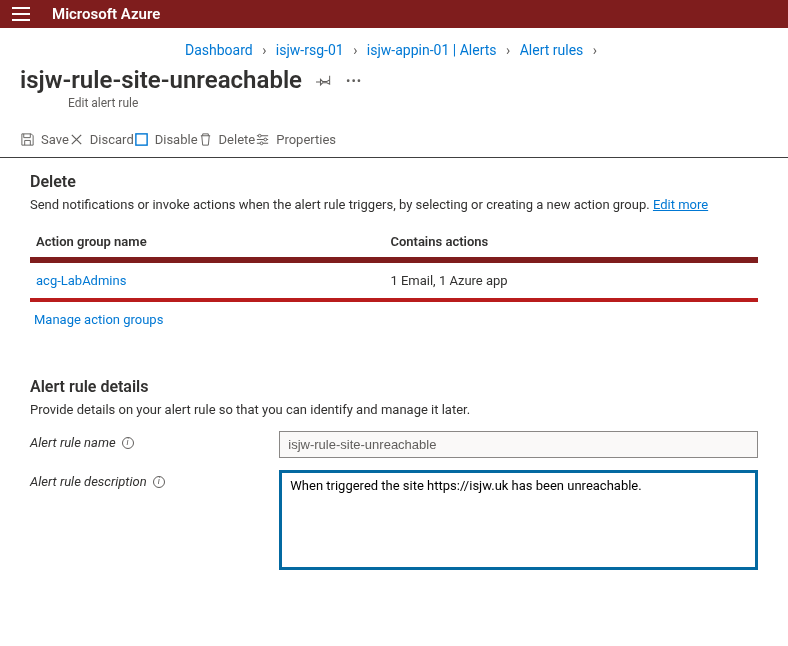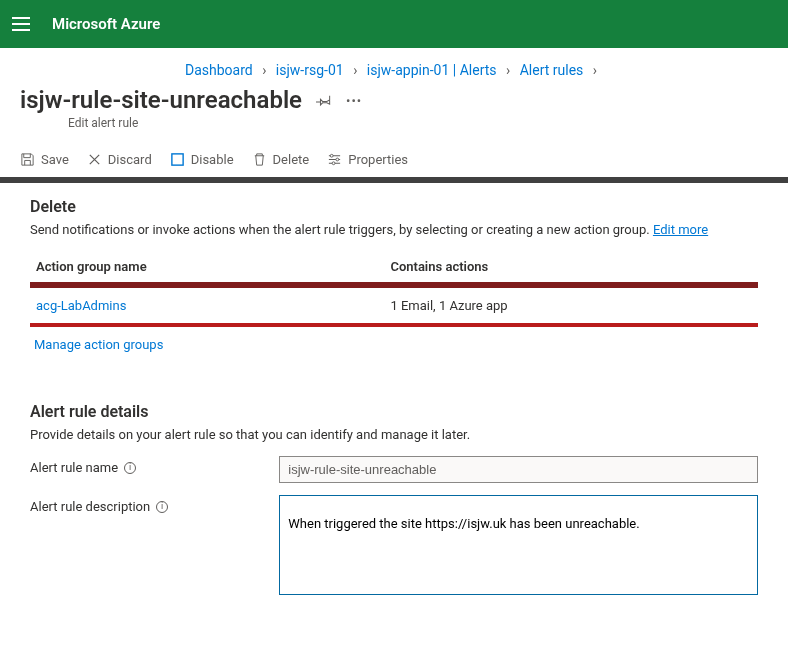--- a/index.html
+++ b/index.html
@@ -4,22 +4,22 @@
 <style>
   * { box-sizing: border-box; margin: 0; padding: 0; }
   body {
     font-family: "Segoe UI", -apple-system, BlinkMacSystemFont, Roboto, sans-serif;
     font-size: 13px;
     color: #323130;
     background: #fff;
     width: 788px;
   }
   .topbar {
-    background: #15803d;
-    height: 48px;
+    background: #7f1d1d;
+    height: 28px;
     display: flex;
     align-items: center;
     padding: 0 12px;
     color: #fff;
   }
   .hamburger {
     width: 20px; height: 20px;
     display: flex; flex-direction: column; justify-content: center; gap: 4px;
     cursor: pointer; margin-right: 20px;
   }
@@ -36,23 +36,23 @@
   .breadcrumbs .sep { color: #605e5c; margin: 0 6px; }
   .chev { display:inline-block; }
   .title-row {
     display: flex; align-items: center; gap: 14px;
     padding: 0 20px;
   }
   .page-title { font-size: 24px; font-weight: 600; }
   .icon-btn { cursor: pointer; color: #605e5c; display:flex; align-items:center; }
   .subtitle { color: #605e5c; font-size: 12px; padding: 2px 20px 14px 20px; margin-left: 48px; }
   .toolbar {
-    display: flex; align-items: center; gap: 18px;
+    display: flex; align-items: center; 
     padding: 8px 20px 10px 20px;
-    border-bottom: 6px solid #404040;
+    border-bottom: 1px solid #404040;
   }
   .tool {
     display: flex; align-items: center; gap: 6px;
     color: #605e5c; cursor: pointer; font-size: 13px;
   }
   .tool svg { width:15px; height:15px; }
   .section {
     padding: 14px 30px 0 30px;
   }
   .section-h { font-weight: 600; font-size: 16px; margin-bottom: 6px; }
@@ -67,33 +67,33 @@
     border-bottom: 6px solid #7f1d1d;
   }
   table.ag td {
     padding: 10px 6px; border-bottom: 4px solid #b91c1c;
   }
   .manage { padding: 10px 4px 0 4px; }
   .details { padding: 50px 30px 20px 30px; }
   .form-row {
     display: flex; align-items: flex-start; margin-top: 12px;
   }
-  .form-label { width: 250px; display:flex; align-items:center; gap:6px; color:#323130; padding-top:4px; }
+  .form-label { width: 250px; display:flex; align-items:center; gap:6px; color:#323130; padding-top:4px;font-style:italic; }
   .info-icon {
     width:12px; height:12px; border:1px solid #605e5c; border-radius:50%;
     display:inline-flex; align-items:center; justify-content:center;
     font-size:9px; color:#605e5c; line-height:1;
   }
   input.azfld {
     width: 480px; padding: 5px 8px; font-size: 13px;
     border: 1px solid #8a8886; background:#faf9f8; color:#605e5c;
   }
   textarea.azfld {
-    width: 480px; height: 100px; padding: 20px 8px; font-size: 13px;
-    border: 1px solid #0369a1; resize: none; font-family: inherit;
+    width: 480px; height: 100px; padding: 5px 8px; font-size: 13px;
+    border: 3px solid #0369a1; resize: none; font-family: inherit;
   }
 </style>
 </head>
 <body>
 
 <div class="topbar">
   <div class="hamburger">
     <span></span>
       <span></span>
       <span></span>

